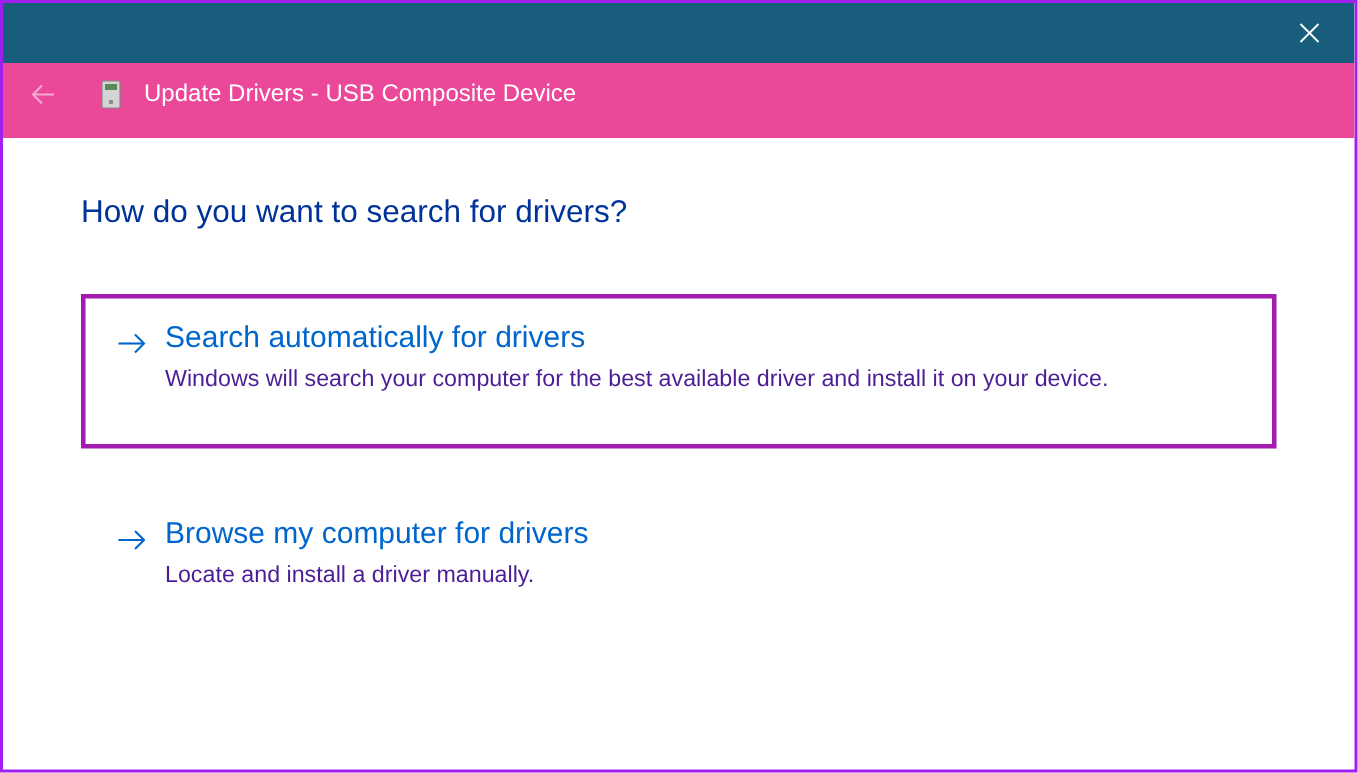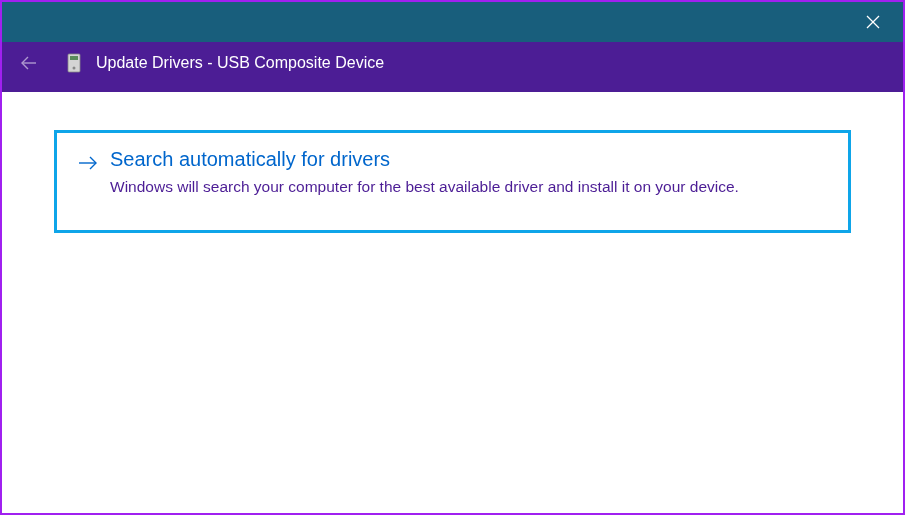--- a/index.html
+++ b/index.html
@@ -30,21 +30,21 @@
       align-items: center;
       justify-content: center;
       cursor: pointer;
     }
     .close-x svg {
       stroke: #ffffff;
       stroke-width: 1.2;
     }
     .header {
       height: 50px;
-      background: #4c1d95;
+      background: #ec4899;
       display: flex;
       align-items: center;
       padding: 0 14px 8px 14px;
       gap: 14px;
     }
     .back-arrow {
       width: 26px;
       height: 26px;
       display: flex;
       align-items: center;
@@ -78,21 +78,21 @@
       font-size: 21px;
       font-weight: 400;
       margin-bottom: 42px;
     }
     .option {
       padding: 18px 24px 24px 24px;
       margin-bottom: 28px;
       cursor: pointer;
     }
     .option.highlighted {
-      border: 3px solid #0ea5e9;
+      border: 3px solid #a21caf;
       padding: 15px 21px 32px 21px;
     }
     .option-row {
       display: flex;
       align-items: flex-start;
       gap: 12px;
     }
     .option-arrow {
       width: 20px;
       height: 24px;
@@ -147,29 +147,44 @@
     <svg width="14" height="20" viewBox="0 0 14 20">
       <rect x="1" y="1" width="12" height="18" rx="1" fill="#d4d4d4" stroke="#888" stroke-width="0.8"></rect>
       <rect x="3" y="3" width="8" height="4" fill="#5a8a5a"></rect>
       <circle cx="7" cy="15" r="1.5" fill="#888"></circle>
     </svg>
   </div>
   <div class="header-title">Update Drivers - USB Composite Device</div>
 </div>
 
 <div class="content">
+  <div class="question">How do you want to search for drivers?</div>
 
   <div class="option highlighted">
     <div class="option-row">
       <div class="option-arrow">
         <svg width="20" height="14" viewBox="0 0 20 14">
           <line x1="1" y1="7" x2="18" y2="7"></line>
           <polyline points="12,1 18,7 12,13"></polyline>
         </svg>
       </div>
       <div class="option-text">
         <div class="option-title">Search automatically for drivers</div>
         <div class="option-desc">Windows will search your computer for the best available driver and install it on your device.</div>
       </div>
     </div>
   </div>
 
+  <div class="option">
+    <div class="option-row">
+      <div class="option-arrow">
+        <svg width="20" height="14" viewBox="0 0 20 14">
+          <line x1="1" y1="7" x2="18" y2="7"></line>
+          <polyline points="12,1 18,7 12,13"></polyline>
+        </svg>
+      </div>
+      <div class="option-text">
+        <div class="option-title">Browse my computer for drivers</div>
+        <div class="option-desc">Locate and install a driver manually.</div>
+      </div>
+    </div>
+  </div>
 </div>
 
 </body></html>

